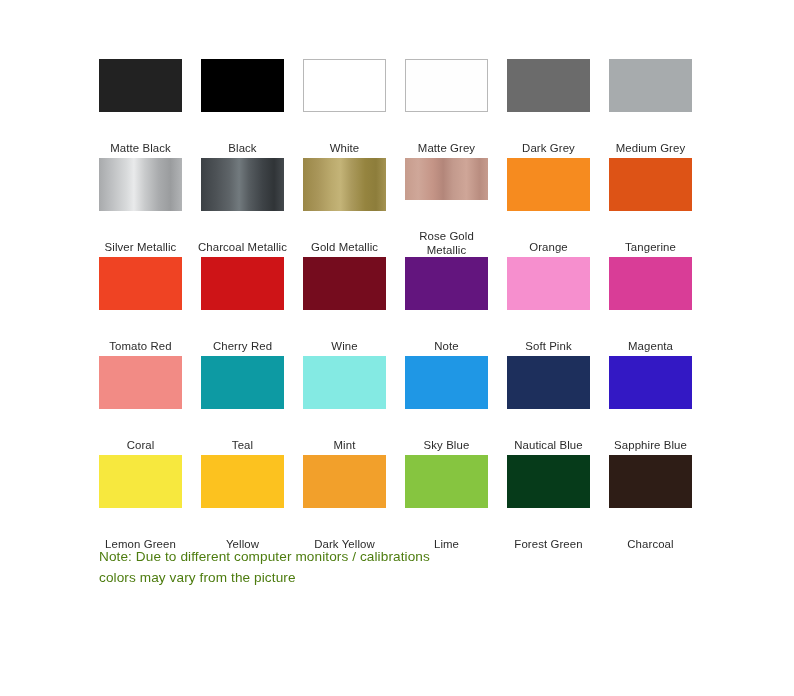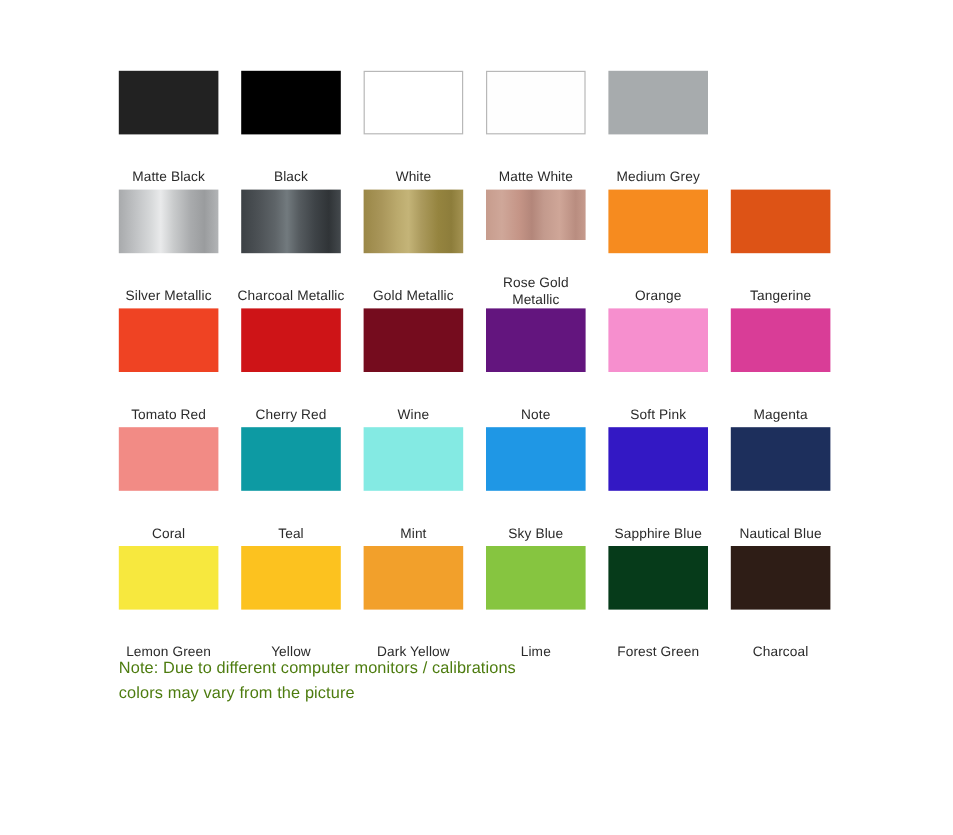--- a/index.html
+++ b/index.html
@@ -86,21 +86,25 @@
         <div class="swatch-cell">
           <div class="swatch-chip" style="background: rgb(0, 0, 0);"></div>
           <div class="swatch-label">Black</div>
         </div>
         <div class="swatch-cell">
           <div class="swatch-chip bordered" style="background: rgb(255, 255, 255);"></div>
           <div class="swatch-label">White</div>
         </div>
         <div class="swatch-cell">
           <div class="swatch-chip bordered" style="background: rgb(254, 254, 254);"></div>
-          <div class="swatch-label">Matte White</div>
+          <div class="swatch-label">Matte Grey</div>
+        </div>
+        <div class="swatch-cell">
+          <div class="swatch-chip" style="background: rgb(107, 107, 107);"></div>
+          <div class="swatch-label">Dark Grey</div>
         </div>
         <div class="swatch-cell">
           <div class="swatch-chip" style="background: rgb(167, 171, 173);"></div>
           <div class="swatch-label">Medium Grey</div>
         </div>
       </div>
       <div class="swatch-row">
         <div class="swatch-cell">
           <div class="swatch-chip" style="background: linear-gradient(90deg, rgb(168, 170, 172) 0%, rgb(191, 193, 195) 16%, rgb(216, 218, 219) 33%, rgb(233, 234, 235) 42%, rgb(201, 203, 204) 55%, rgb(169, 171, 173) 72%, rgb(154, 156, 158) 86%, rgb(178, 180, 182) 100%);"></div>
           <div class="swatch-label">Silver Metallic</div>
@@ -163,26 +167,26 @@
         </div>
         <div class="swatch-cell">
           <div class="swatch-chip" style="background: rgb(132, 234, 227);"></div>
           <div class="swatch-label">Mint</div>
         </div>
         <div class="swatch-cell">
           <div class="swatch-chip" style="background: rgb(31, 151, 229);"></div>
           <div class="swatch-label">Sky Blue</div>
         </div>
         <div class="swatch-cell">
+          <div class="swatch-chip" style="background: rgb(29, 47, 92);"></div>
+          <div class="swatch-label">Nautical Blue</div>
+        </div>
+        <div class="swatch-cell">
           <div class="swatch-chip" style="background: rgb(51, 24, 196);"></div>
           <div class="swatch-label">Sapphire Blue</div>
-        </div>
-        <div class="swatch-cell">
-          <div class="swatch-chip" style="background: rgb(29, 47, 92);"></div>
-          <div class="swatch-label">Nautical Blue</div>
         </div>
       </div>
       <div class="swatch-row">
         <div class="swatch-cell">
           <div class="swatch-chip" style="background: rgb(247, 232, 62);"></div>
           <div class="swatch-label">Lemon Green</div>
         </div>
         <div class="swatch-cell">
           <div class="swatch-chip" style="background: rgb(252, 194, 31);"></div>
           <div class="swatch-label">Yellow</div>

